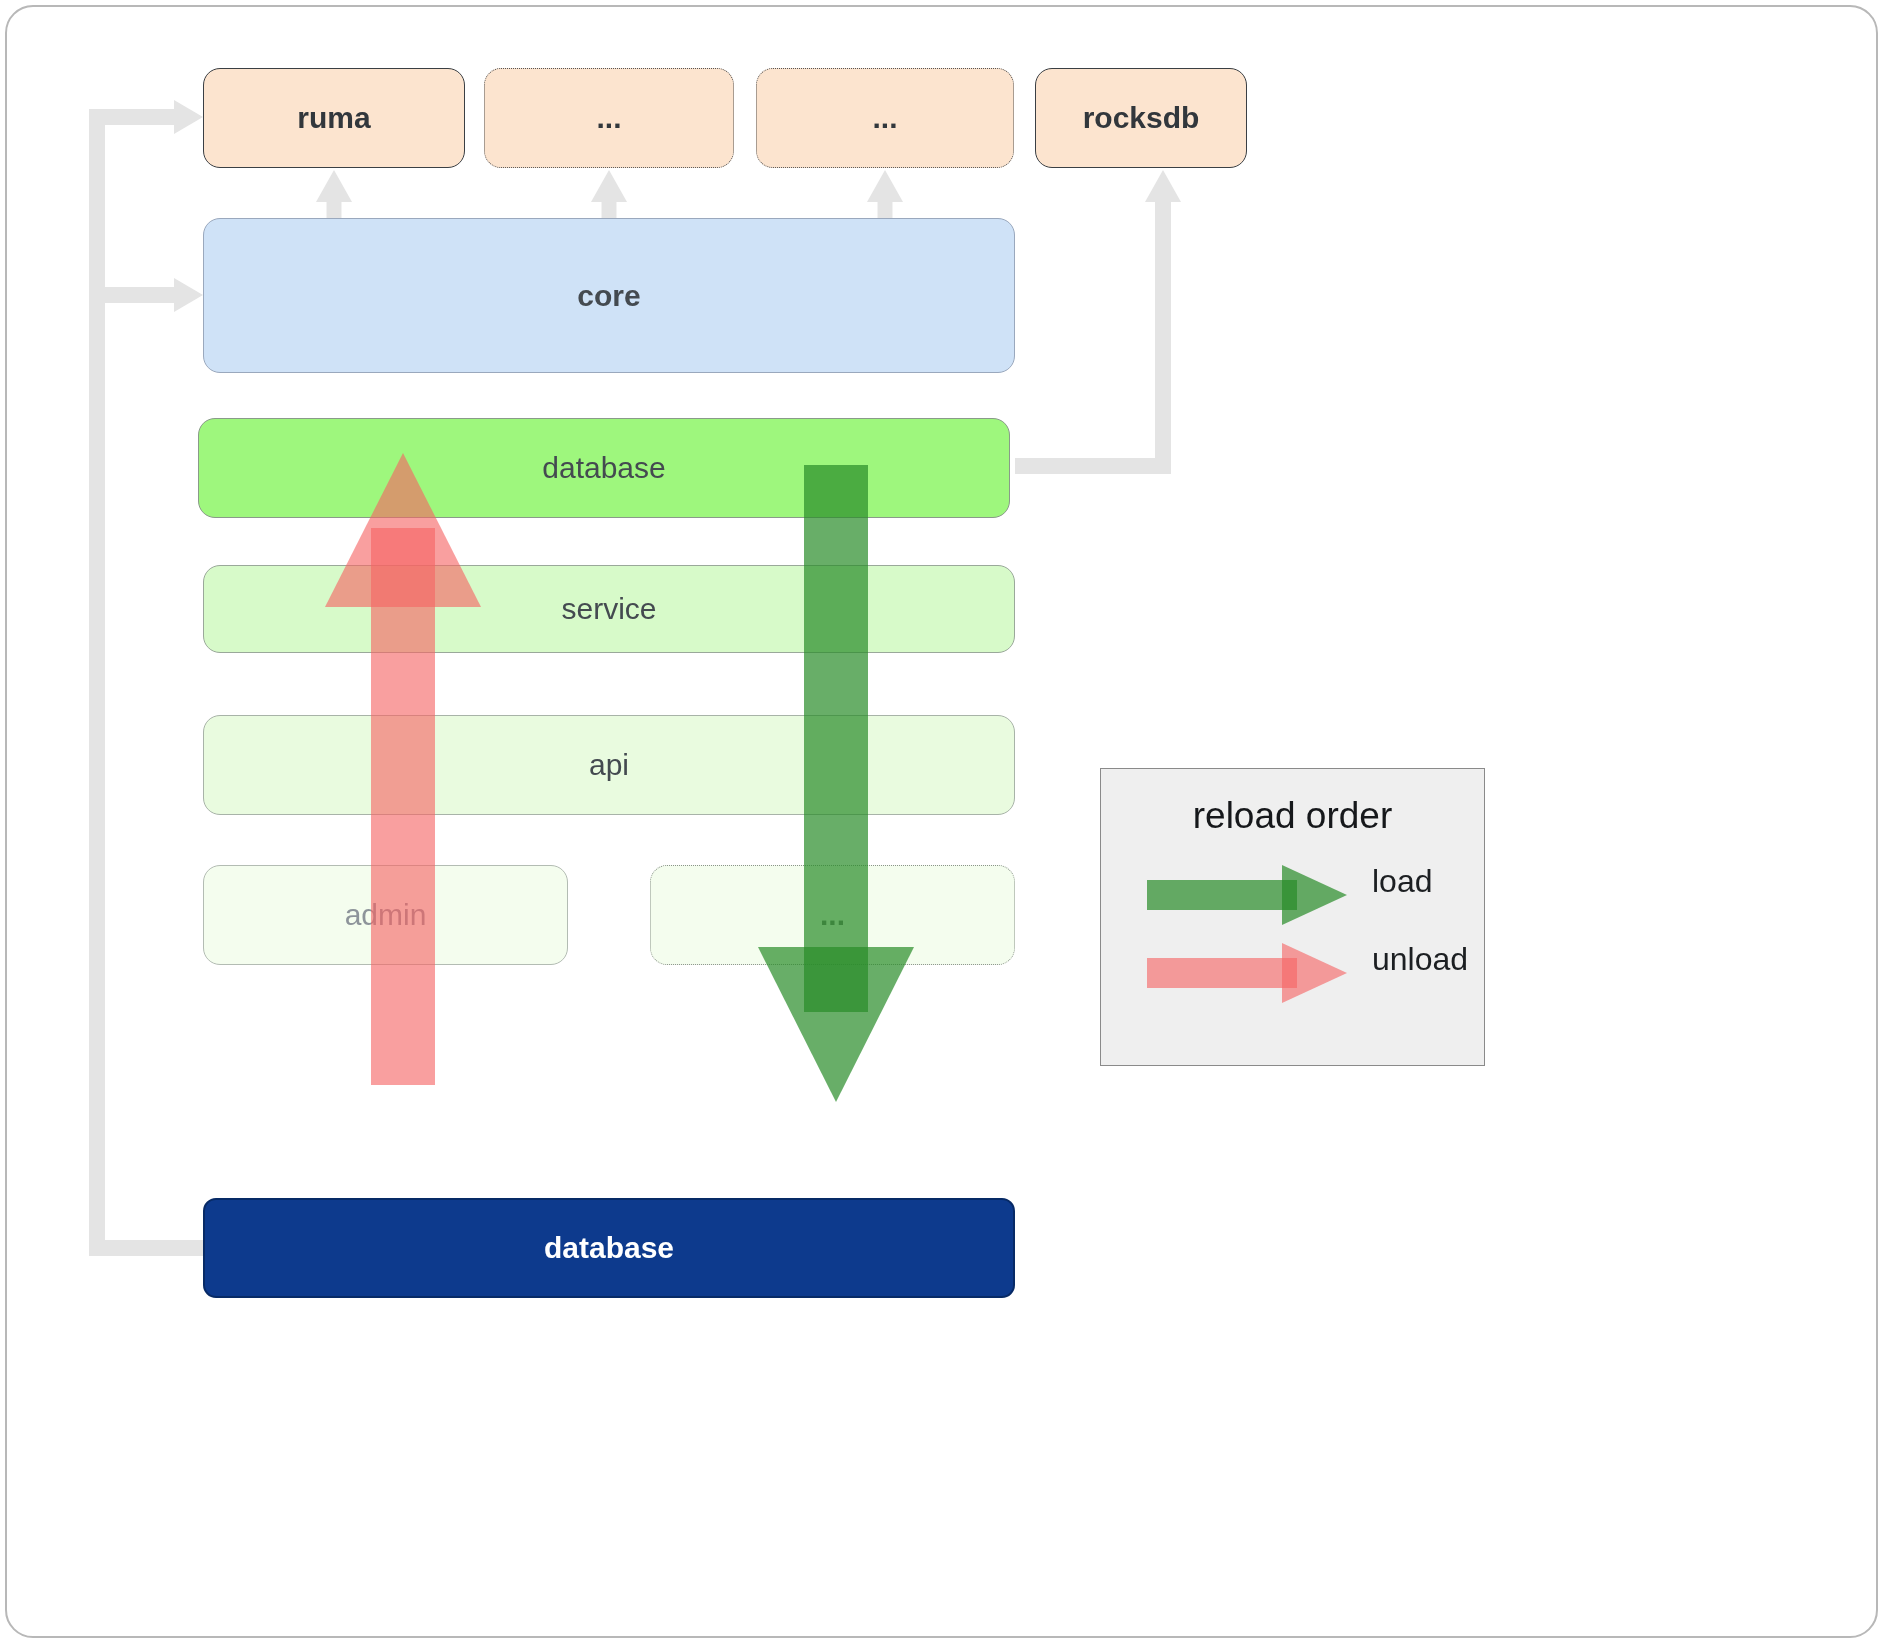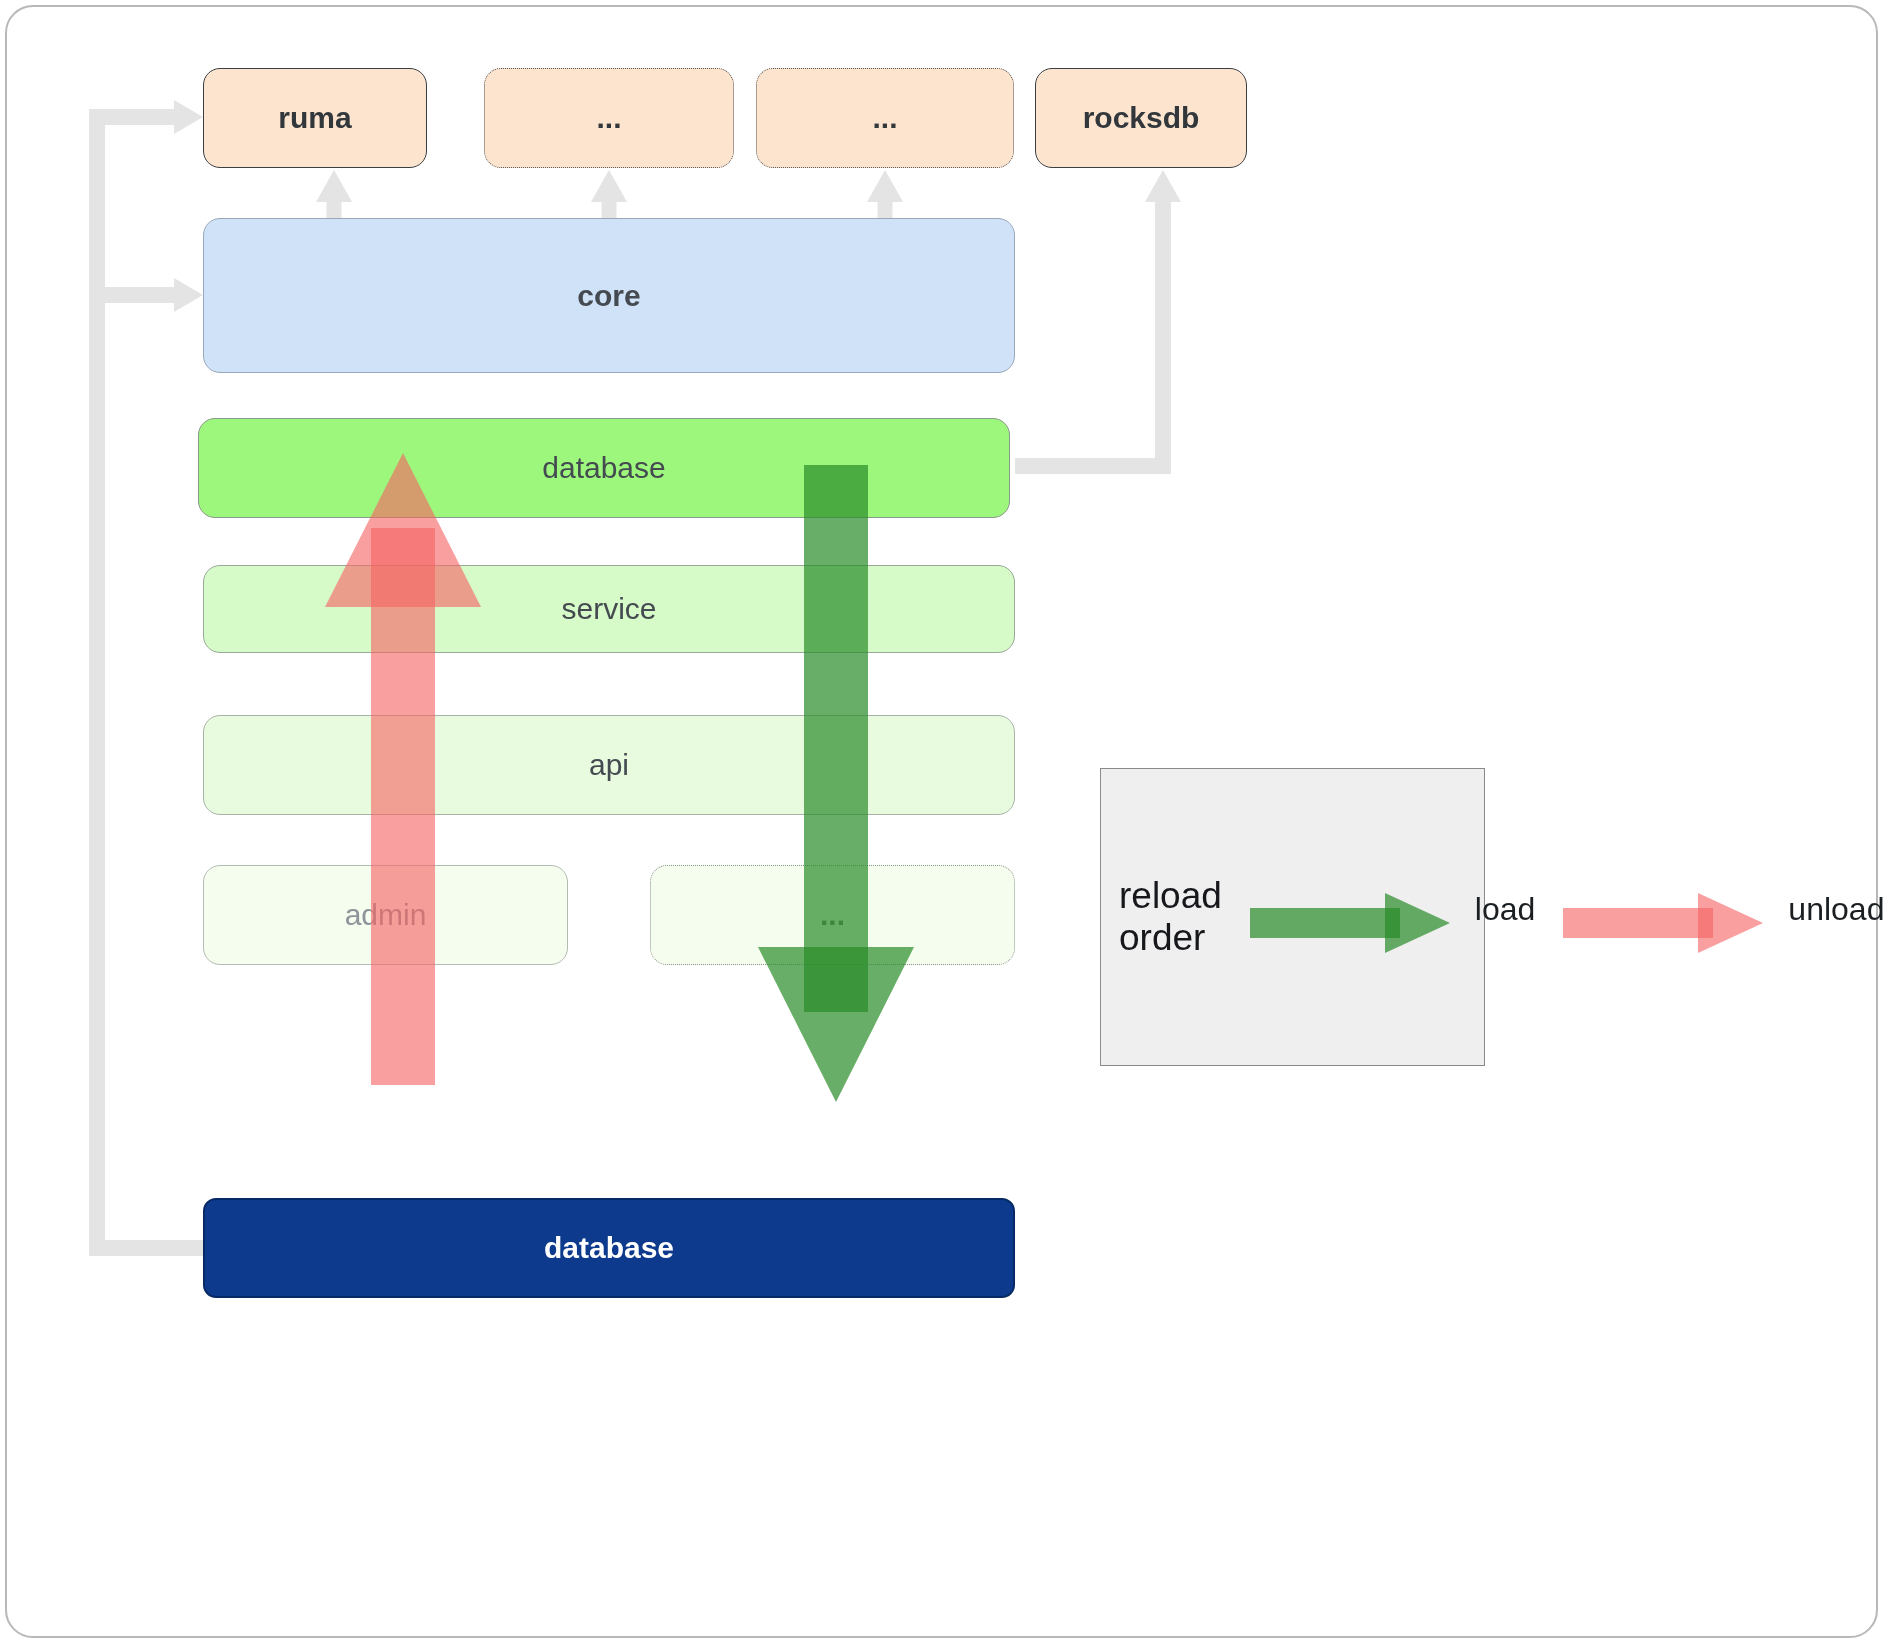--- a/index.html
+++ b/index.html
@@ -24,40 +24,40 @@
     position:absolute;inset:5px;
     border:2px solid #b8b8b8;
     border-radius:28px;
   }
   .box{
     position:absolute;
     display:flex;align-items:center;justify-content:center;
     font-size:30px;color:#444a50;
     border-radius:17px;
   }
-  .b-ruma{left:203px;top:68px;width:224px;height:100px;background:var(--peach);border:1.7px solid #3a3f44;font-weight:600;color:#32373c;}
+  .b-ruma{left:203px;top:68px;width:262px;height:100px;background:var(--peach);border:1.7px solid #3a3f44;font-weight:600;color:#32373c;}
   .b-e1{left:484px;top:68px;width:250px;height:100px;background:var(--peach);border:1.7px dotted #555;font-weight:600;color:#32373c;}
   .b-e2{left:756px;top:68px;width:258px;height:100px;background:var(--peach);border:1.7px dotted #555;font-weight:600;color:#32373c;}
   .b-rocksdb{left:1035px;top:68px;width:212px;height:100px;background:var(--peach);border:1.7px solid #3a3f44;font-weight:700;color:#32373c;}
   .b-core{left:203px;top:218px;width:812px;height:155px;background:var(--core-blue);border:1.6px solid #9aa8bd;font-weight:600;}
   .b-database{left:198px;top:418px;width:812px;height:100px;background:var(--db-green);border:1.6px solid #8a9a8a;font-weight:500;}
   .b-service{left:203px;top:565px;width:812px;height:88px;background:var(--service-green);border:1.6px solid #9aa89a;font-weight:500;}
   .b-api{left:203px;top:715px;width:812px;height:100px;background:var(--api-green);border:1.6px solid #a8b3a8;font-weight:500;}
   .b-admin{left:203px;top:865px;width:365px;height:100px;background:var(--admin-green);border:1.6px solid #b3bcb3;color:#8d949a;font-weight:500;}
   .b-e3{left:650px;top:865px;width:365px;height:100px;background:var(--admin-green);border:1.6px dotted #8a938a;color:#6f7a6f;font-weight:600;}
   .b-router{left:203px;top:1015px;width:812px;height:100px;background:#ffffff;border:1.6px solid #9aa0a6;color:#555b61;font-weight:500;}
   .b-conduwuit{left:203px;top:1198px;width:812px;height:100px;background:var(--navy);border:2px solid #072a66;border-radius:13px;color:#ffffff;font-weight:700;}
   svg.overlay{
     position:absolute;left:0;top:0;width:1883px;height:1643px;
     pointer-events:none;
   }
   .legend{
     position:absolute;left:1100px;top:768px;width:385px;height:298px;
     background:#efefef;border:1.6px solid #8a8a8a;
-    display:flex;flex-direction:row;align-items:center;
+    display:flex;flex-direction:column;align-items:center;
     padding:26px 18px 0 18px;
   }
   .legend-title{font-size:37px;color:#16181b;font-weight:500;margin-bottom:26px;}
   .legend-row{display:flex;align-items:flex-start;gap:20px;width:100%;padding-left:28px;margin-bottom:14px;}
   .legend-row svg{flex:0 0 auto;}
   .legend-label{font-size:32px;color:#1c1f22;}
 </style>
 </head>
 <body>
 

